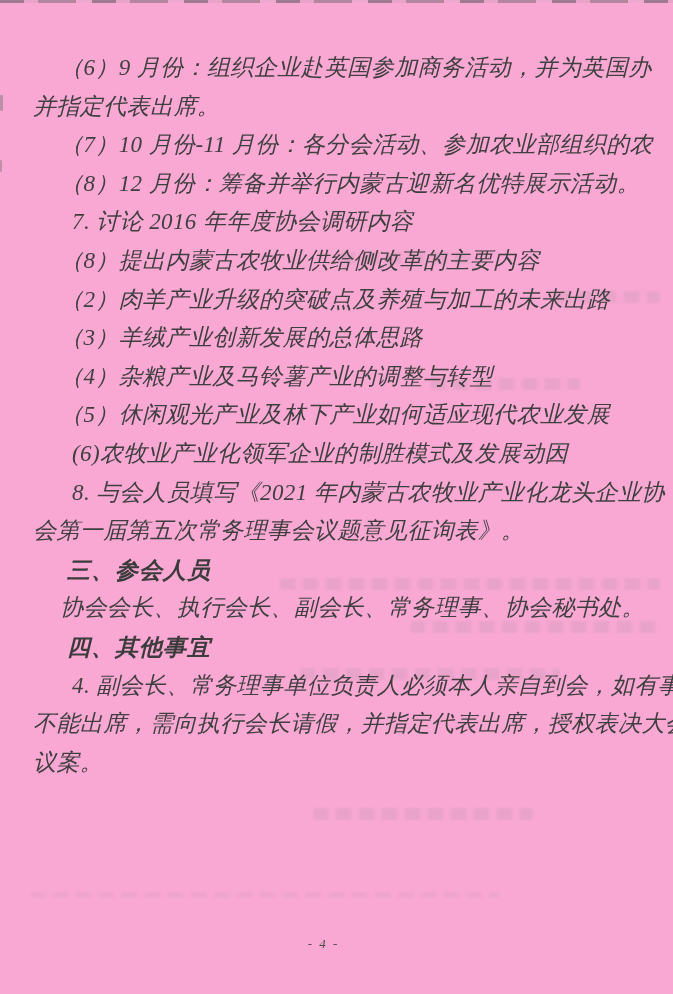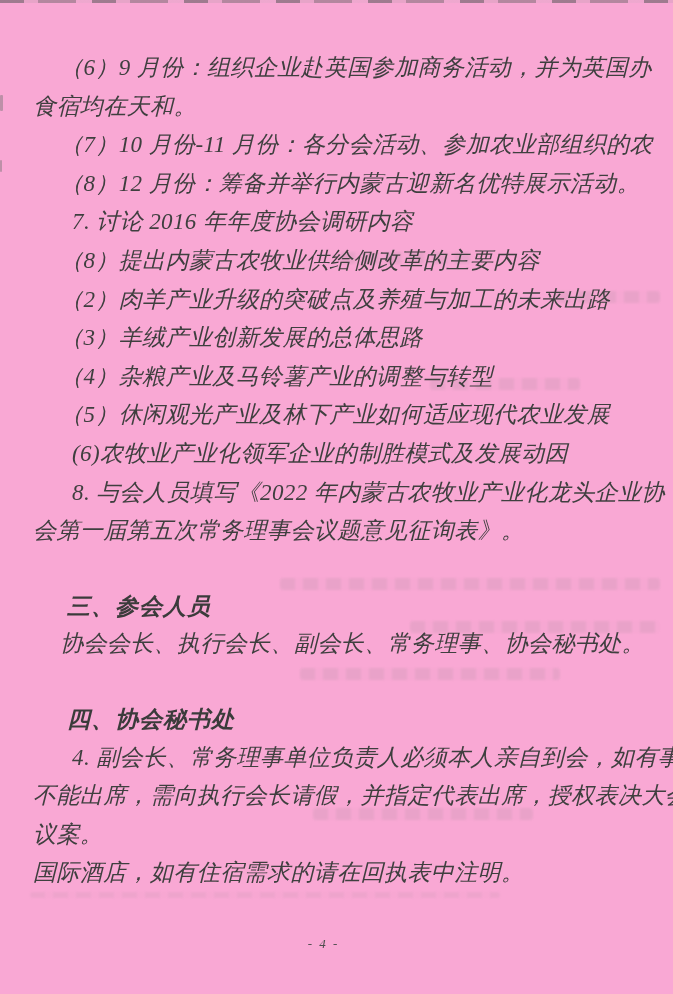--- a/index.html
+++ b/index.html
@@ -59,21 +59,20 @@
     white-space: nowrap;
   }
   .ind  { padding-left: 27px; }  
   .num  { padding-left: 39px; }  
   .head {
     padding-left: 34px;
     font-family: "Liberation Sans", "DejaVu Sans", sans-serif;
     font-weight: 700;
     color: #3b3b3b;
     letter-spacing: 1px;
-    margin-top: 36px;
   }
   .page-number {
     position: absolute;
     left: 0;
     right: 26px;
     top: 936px;
     text-align: center;
     font-size: 13px;
     letter-spacing: 2px;
     color: #4d4d4d;
@@ -92,36 +91,35 @@
   <div class="ghost" style="left:555px; top:291px; width:105px;"></div>
   <div class="ghost" style="left:430px; top:378px; width:150px;"></div>
   <div class="ghost" style="left:280px; top:578px; width:380px;"></div>
   <div class="ghost" style="left:410px; top:621px; width:250px;"></div>
   <div class="ghost" style="left:300px; top:668px; width:260px;"></div>
   <div class="ghost" style="left:313px; top:808px; width:220px;"></div>
   <div class="ghost" style="left:30px;  top:892px; width:470px; opacity:.35; height:6px;"></div>
 
   <div class="doc-body">
     <div class="line ind">（6）9 月份：组织企业赴英国参加商务活动，并为英国办</div>
-    <div class="line">食宿均在天和。</div>
+    <div class="line">并指定代表出席。</div>
     <div class="line ind">（7）10 月份-11 月份：各分会活动、参加农业部组织的农</div>
     <div class="line ind">（8）12 月份：筹备并举行内蒙古迎新名优特展示活动。</div>
     <div class="line num">7. 讨论 2016 年年度协会调研内容</div>
     <div class="line ind">（8）提出内蒙古农牧业供给侧改革的主要内容</div>
     <div class="line ind">（2）肉羊产业升级的突破点及养殖与加工的未来出路</div>
     <div class="line ind">（3）羊绒产业创新发展的总体思路</div>
     <div class="line ind">（4）杂粮产业及马铃薯产业的调整与转型</div>
     <div class="line ind">（5）休闲观光产业及林下产业如何适应现代农业发展</div>
     <div class="line num">(6)农牧业产业化领军企业的制胜模式及发展动因</div>
-    <div class="line num">8. 与会人员填写《2022 年内蒙古农牧业产业化龙头企业协</div>
+    <div class="line num">8. 与会人员填写《2021 年内蒙古农牧业产业化龙头企业协</div>
     <div class="line">会第一届第五次常务理事会议题意见征询表》。</div>
     <div class="line head">三、参会人员</div>
     <div class="line ind">协会会长、执行会长、副会长、常务理事、协会秘书处。</div>
-    <div class="line head">四、协会秘书处</div>
+    <div class="line head">四、其他事宜</div>
     <div class="line num">4. 副会长、常务理事单位负责人必须本人亲自到会，如有事</div>
     <div class="line">不能出席，需向执行会长请假，并指定代表出席，授权表决大会</div>
     <div class="line">议案。</div>
-    <div class="line">国际酒店，如有住宿需求的请在回执表中注明。</div>
   </div>
 
   <div class="page-number">- 4 -</div>
 
 </div>
 
 </body></html>

